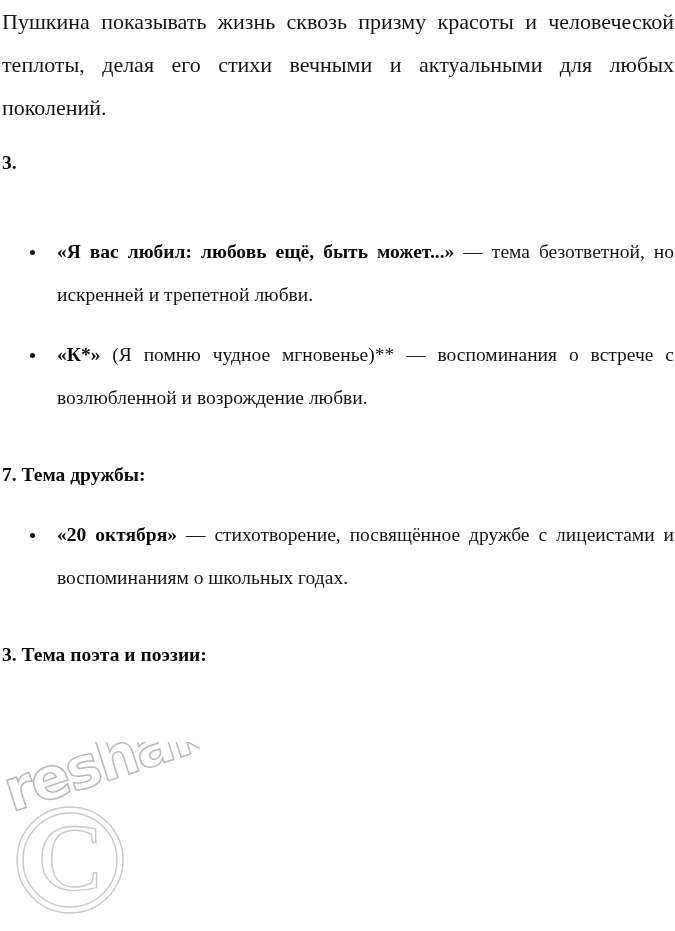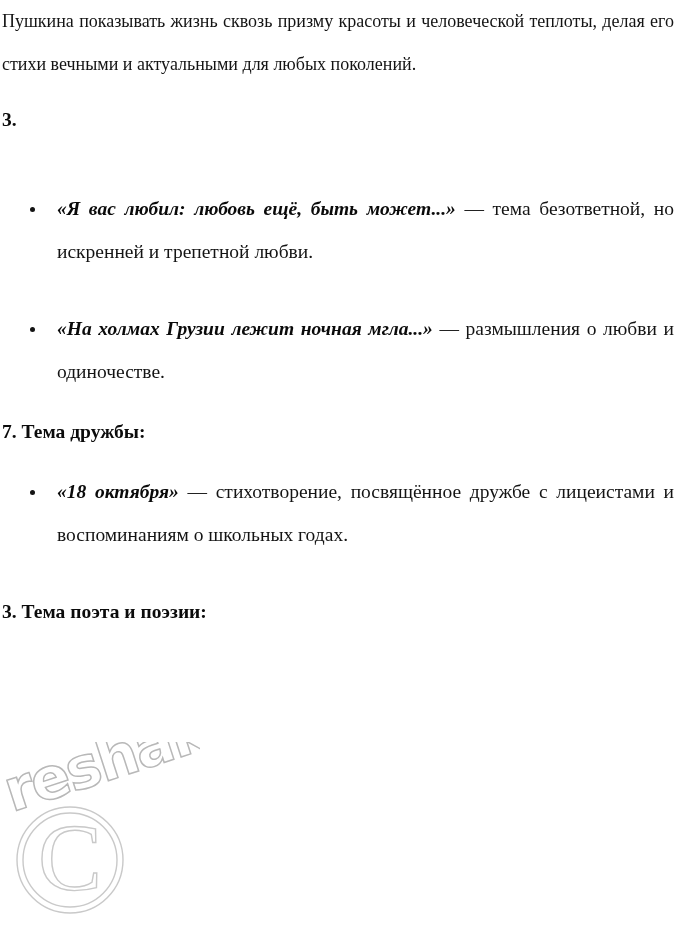--- a/index.html
+++ b/index.html
@@ -42,21 +42,21 @@
     z-index: 2;
     padding: 0 1px 0 2px;
     box-sizing: border-box;
     width: 675px;
   }
 
   p.para {
     margin: 0;
     text-align: justify;
     text-justify: inter-word;
-    font-size: 18px;
+    font-size: 22px;
     line-height: 43px;
     color: #141414;
   }
 
   h3.heading {
     margin: 0;
     font-size: 19.5px;
     line-height: 43px;
     font-weight: bold;
     text-align: left;
@@ -96,21 +96,21 @@
     position: absolute;
     left: 0;
     top: 20px;
     width: 5px;
     height: 5px;
     background: #141414;
     border-radius: 50%;
   }
   .li-gap { height: 17px; }
 
-  b.title { font-weight: bold; color: #0a0a0a; font-style: italic; }
+  b.title { font-weight: bold; color: #0a0a0a; }
   .dash { white-space: nowrap; }
 </style>
 </head>
 <body>
 
 <div id="page">
 
   <div class="watermark">
     <svg width="200" height="190" viewBox="0 0 200 190" xmlns="http://www.w3.org/2000/svg">
 
@@ -138,35 +138,35 @@
     <div class="spacer-md"></div>
 
     <div class="spacer-md"></div>
     <ul class="bullets">
       <li>
         <span class="dot"></span><b class="title">«Я вас любил: любовь ещё, быть может...»</b>
         <span class="dash">—</span>
         <span>тема безответной, но искренней и трепетной любви.</span>
       </li>
       <div class="li-gap"></div>
+      <li>
+        <span class="dot"></span><b class="title">«К*»</b><span> (Я помню чудное мгновенье)**</span>
+        <span class="dash">—</span>
+        <span>воспоминания о встрече с возлюбленной и возрождение любви.</span>
+      </li>
       <div class="li-gap"></div>
-      <li>
-        <span class="dot"></span><b class="title">«На холмах Грузии лежит ночная мгла...»</b>
-        <span class="dash">—</span>
-        <span>размышления о любви и одиночестве.</span>
-      </li>
     </ul>
 
     <div class="spacer-md"></div>
 
     <h3 class="heading">7. Тема дружбы:</h3>
     <div class="spacer-md"></div>
     <ul class="bullets">
       <li>
-        <span class="dot"></span><b class="title">«18 октября»</b>
+        <span class="dot"></span><b class="title">«20 октября»</b>
         <span class="dash">—</span>
         <span>стихотворение, посвящённое дружбе с лицеистами и воспоминаниям о школьных годах.</span>
       </li>
       <div class="li-gap"></div>
     </ul>
 
     <div class="spacer-md"></div>
 
     <h3 class="heading">3. Тема поэта и поэзии:</h3>
 

